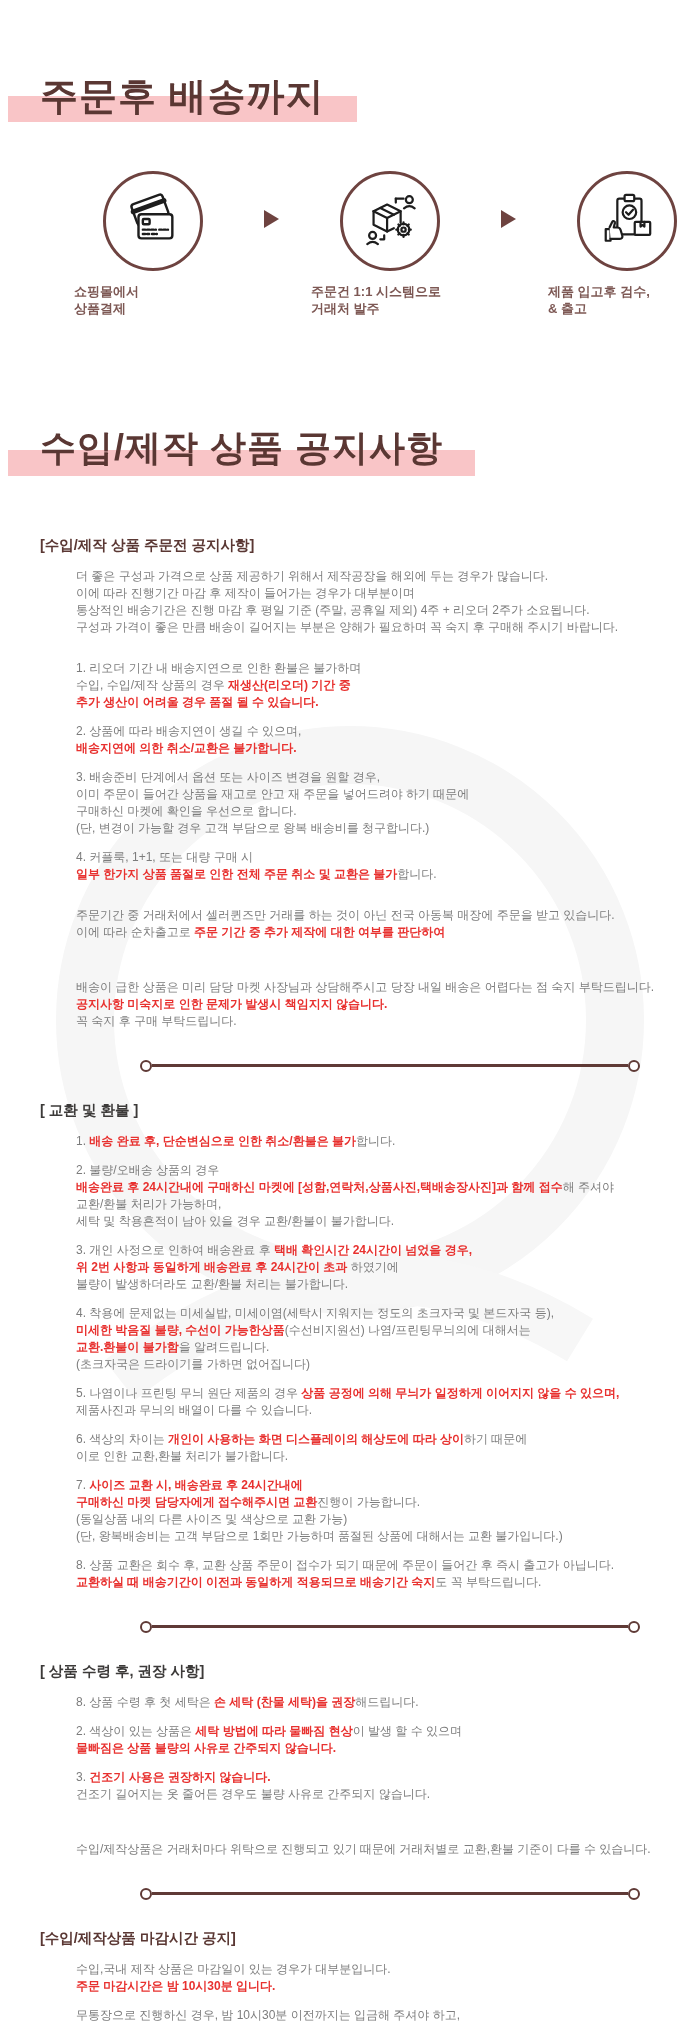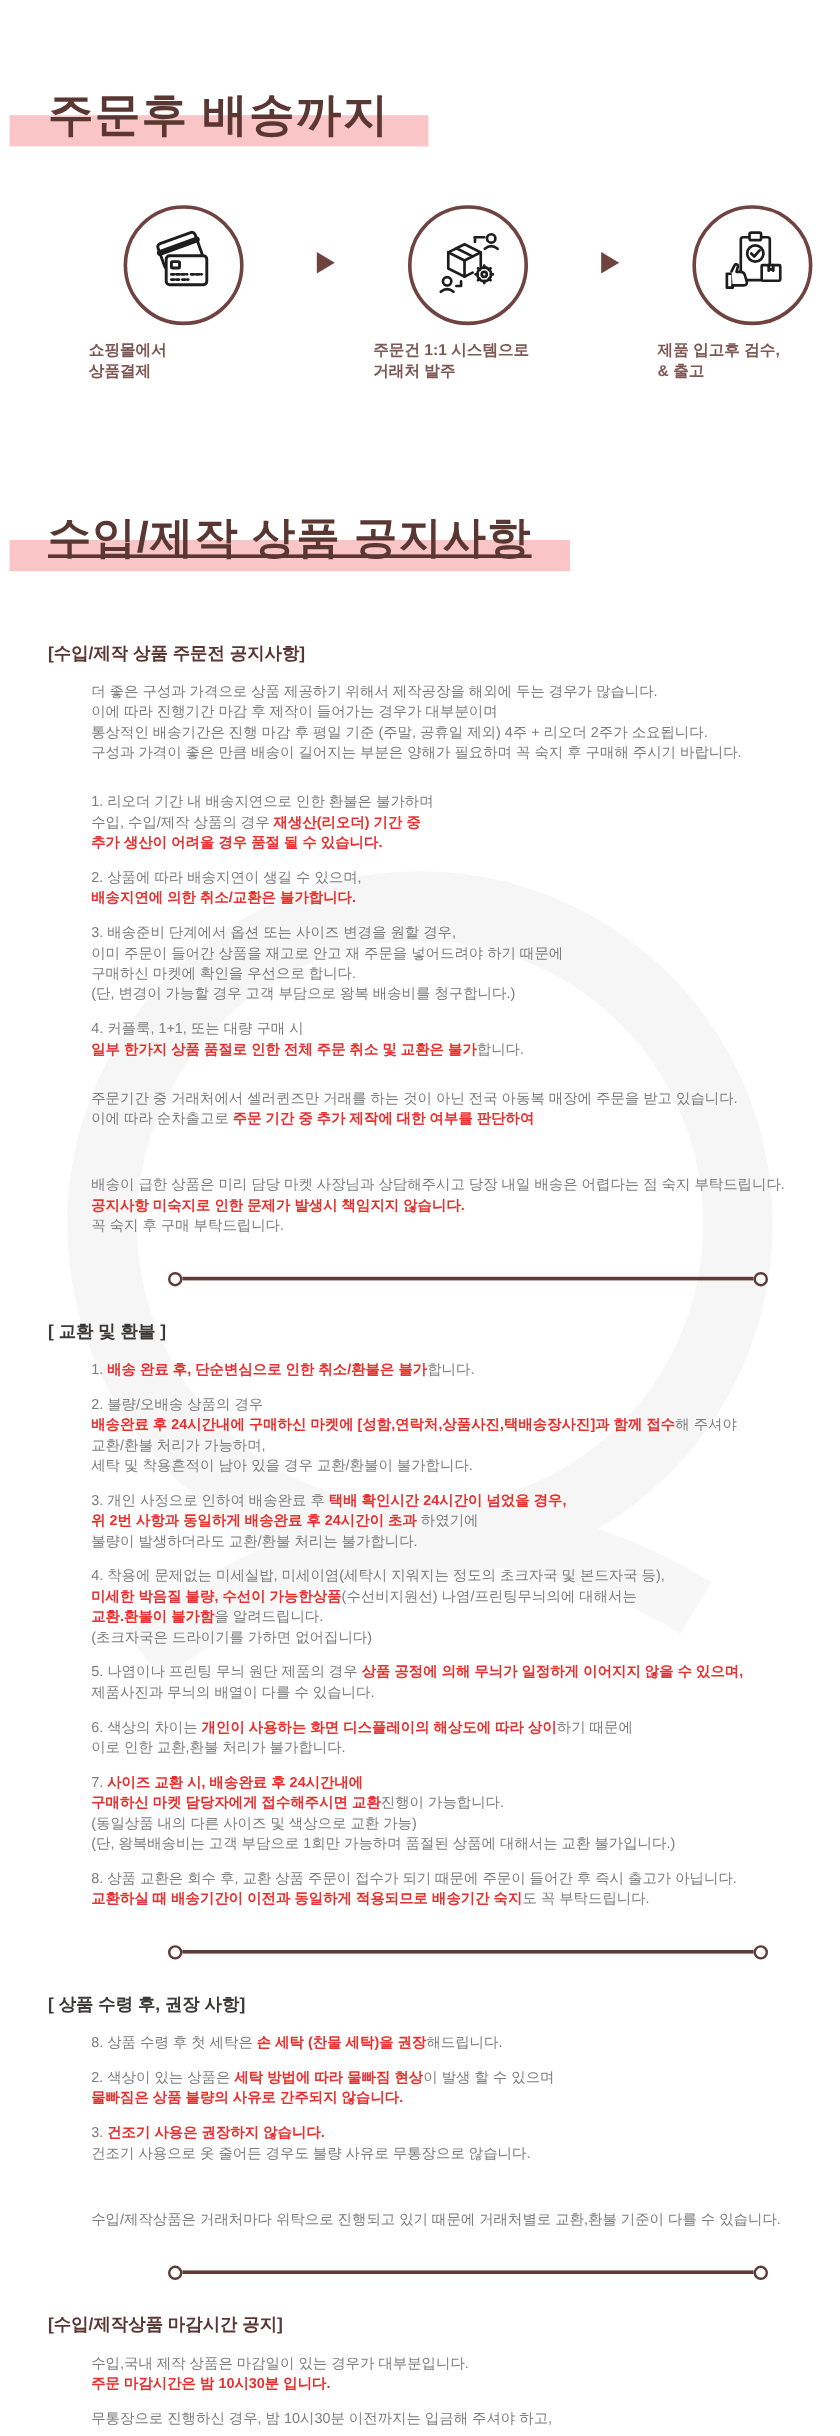--- a/index.html
+++ b/index.html
@@ -11,21 +11,21 @@
   }
   .watermark{position:absolute;left:0;top:600px;width:700px;height:980px;z-index:0;pointer-events:none;}
   .content{position:relative;z-index:1;padding-top:48px;}
 
   
   .hl{position:relative;display:inline-block;color:#5a3733;font-weight:900;letter-spacing:1px;}
   .hl .txt{position:relative;z-index:1;}
   .hl .band{position:absolute;left:-32px;right:-32px;bottom:-3px;height:26px;background:#f9c5c7;z-index:0;}
   .title1{font-size:38px;line-height:46px;}
   .title2-wrap{margin-top:76px;}
-  .title2{font-size:36px;line-height:50px;text-decoration:underline;}
+  .title2{font-size:36px;line-height:50px;}
 
   
   .steps{display:flex;align-items:flex-start;justify-content:center;gap:32px;margin-top:26px;}
   .step{width:158px;}
   .step-circle{width:94px;height:94px;border:3px solid #6e4340;border-radius:50%;
     margin:0 auto;display:flex;align-items:center;justify-content:center;background:#fff;}
   .step-label{margin-top:12px;color:#7d5854;font-size:13px;line-height:17px;font-weight:600;}
   .step-arrow{margin-top:39px;width:0;height:0;
     border-left:15px solid #6e4340;border-top:9px solid transparent;border-bottom:9px solid transparent;}
 
@@ -237,21 +237,21 @@
         <div class="sec-h dark">[ 상품 수령 후, 권장 사항]</div>
         <div class="para">
           <div class="line"><span class="seg g">8. 상품 수령 후 첫 세탁은 </span><span class="seg r">손 세탁 (찬물 세탁)을 권장</span><span class="seg g">해드립니다.</span></div>
         </div>
         <div class="para">
           <div class="line"><span class="seg g">2. 색상이 있는 상품은 </span><span class="seg r">세탁 방법에 따라 물빠짐 현상</span><span class="seg g">이 발생 할 수 있으며</span></div>
           <div class="line"><span class="seg r">물빠짐은 상품 불량의 사유로 간주되지 않습니다.</span></div>
         </div>
         <div class="para">
           <div class="line"><span class="seg g">3. </span><span class="seg r">건조기 사용은 권장하지 않습니다.</span></div>
-          <div class="line"><span class="seg g">건조기 사용으로 옷 줄어든 경우도 불량 사유로 무통장으로 않습니다.</span></div>
+          <div class="line"><span class="seg g">건조기 길어지는 옷 줄어든 경우도 불량 사유로 간주되지 않습니다.</span></div>
         </div>
         <div class="para lg">
           <div class="line"><span class="seg g">수입/제작상품은 거래처마다 위탁으로 진행되고 있기 때문에 거래처별로 교환,환불 기준이 다를 수 있습니다.</span></div>
         </div>
         <div class="divider">
           <span class="dot"></span>
           <span class="bar"></span>
           <span class="dot"></span>
         </div>
         <div class="sec-h brown">[수입/제작상품 마감시간 공지]</div>

